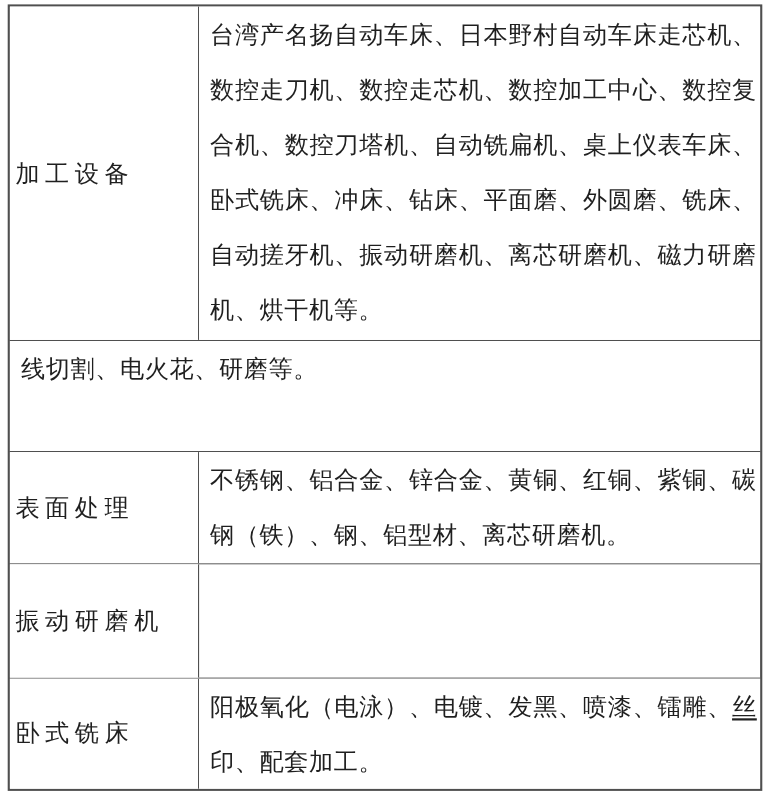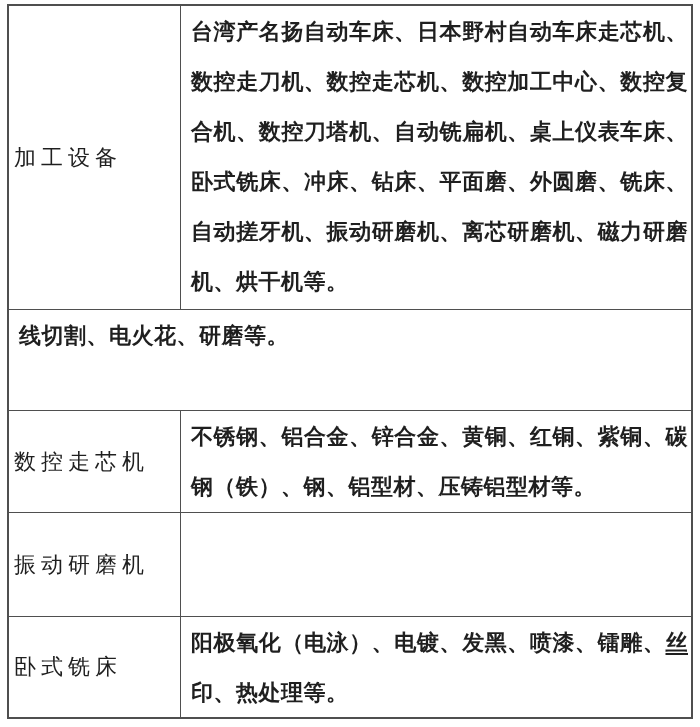--- a/index.html
+++ b/index.html
@@ -55,21 +55,20 @@
   .cell-content {
     flex: 1 1 auto;
     padding: 1px 3px 0 10px;
     font-size: 22px;
     line-height: 50px;
     letter-spacing: 0.5px;
     text-align: justify;
     text-justify: inter-ideograph;
     overflow: hidden;
     background: var(--bg);
-    font-weight: bold;
   }
   .cell-content span.u {
     text-decoration: underline;
     text-underline-offset: 3px;
   }
 </style>
 </head>
 <body>
 
 <div class="page">
@@ -81,32 +80,32 @@
       </div>
       <div class="cell-content"><span>台湾产名扬自动车床、日本野村自动车床走芯机、数控走刀机、数控走芯机、数控加工中心、数控复合机、数控刀塔机、自动铣扁机、桌上仪表车床、卧式铣床、冲床、钻床、平面磨、外圆磨、铣床、自动搓牙机、振动研磨机、离芯研磨机、磁力研磨机、烘干机等。</span></div>
     </div>
 
     <div class="t-row">
       <div class="cell-content"><span>线切割、电火花、研磨等。</span></div>
     </div>
 
     <div class="t-row">
       <div class="cell-label">
-        <span>数控走芯机</span>
+        <span>表面处理</span>
       </div>
-      <div class="cell-content"><span>不锈钢、铝合金、锌合金、黄铜、红铜、紫铜、碳钢（铁）、钢、铝型材、压铸铝型材等。</span></div>
+      <div class="cell-content"><span>不锈钢、铝合金、锌合金、黄铜、红铜、紫铜、碳钢（铁）、钢、铝型材、离芯研磨机。</span></div>
     </div>
 
     <div class="t-row">
       <div class="cell-label">
         <span>振动研磨机</span>
       </div>
     </div>
 
     <div class="t-row">
       <div class="cell-label">
         <span>卧式铣床</span>
       </div>
-      <div class="cell-content"><span>阳极氧化（电泳）、电镀、发黑、喷漆、镭雕、</span><span class="u">丝</span><span>印、热处理等。</span></div>
+      <div class="cell-content"><span>阳极氧化（电泳）、电镀、发黑、喷漆、镭雕、</span><span class="u">丝</span><span>印、配套加工。</span></div>
     </div>
 
   </div>
 </div>
 
 </body></html>

